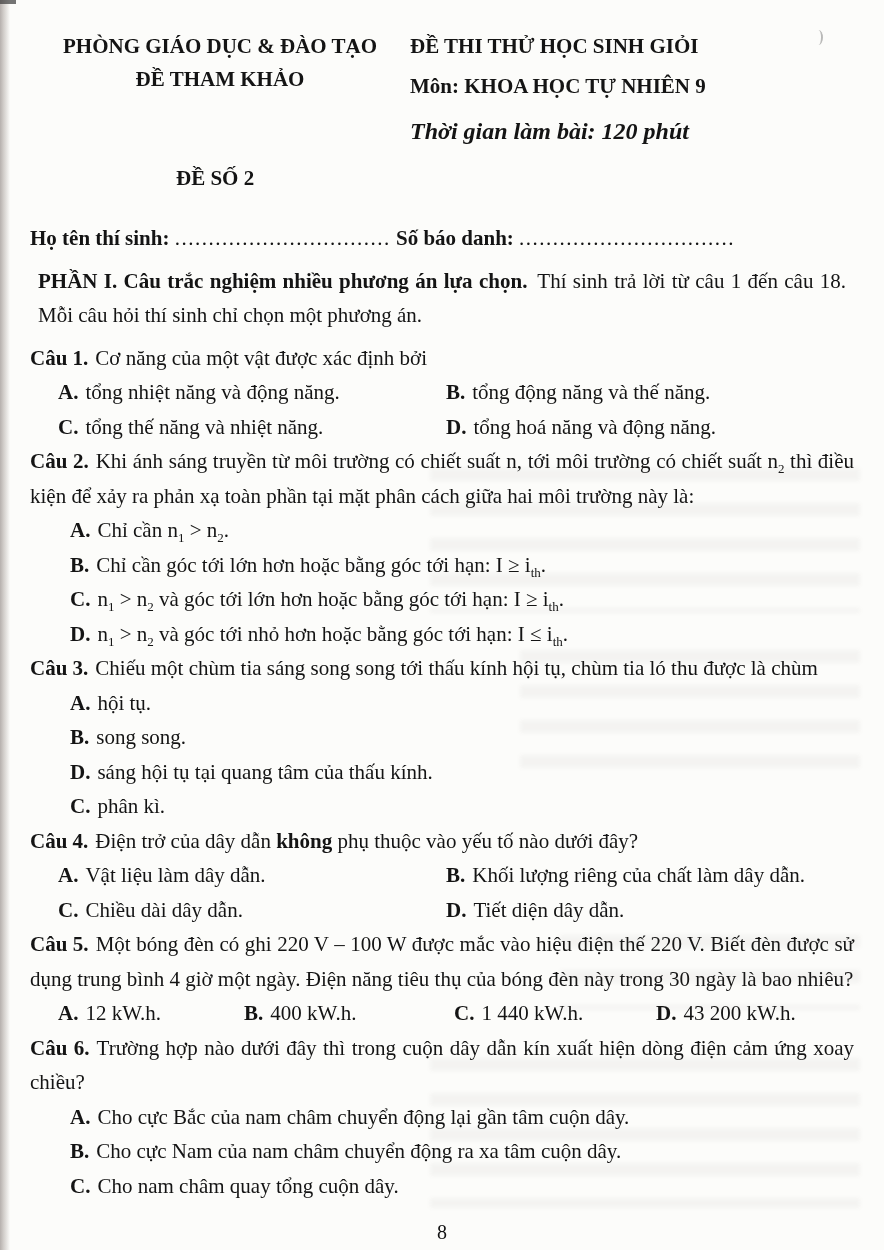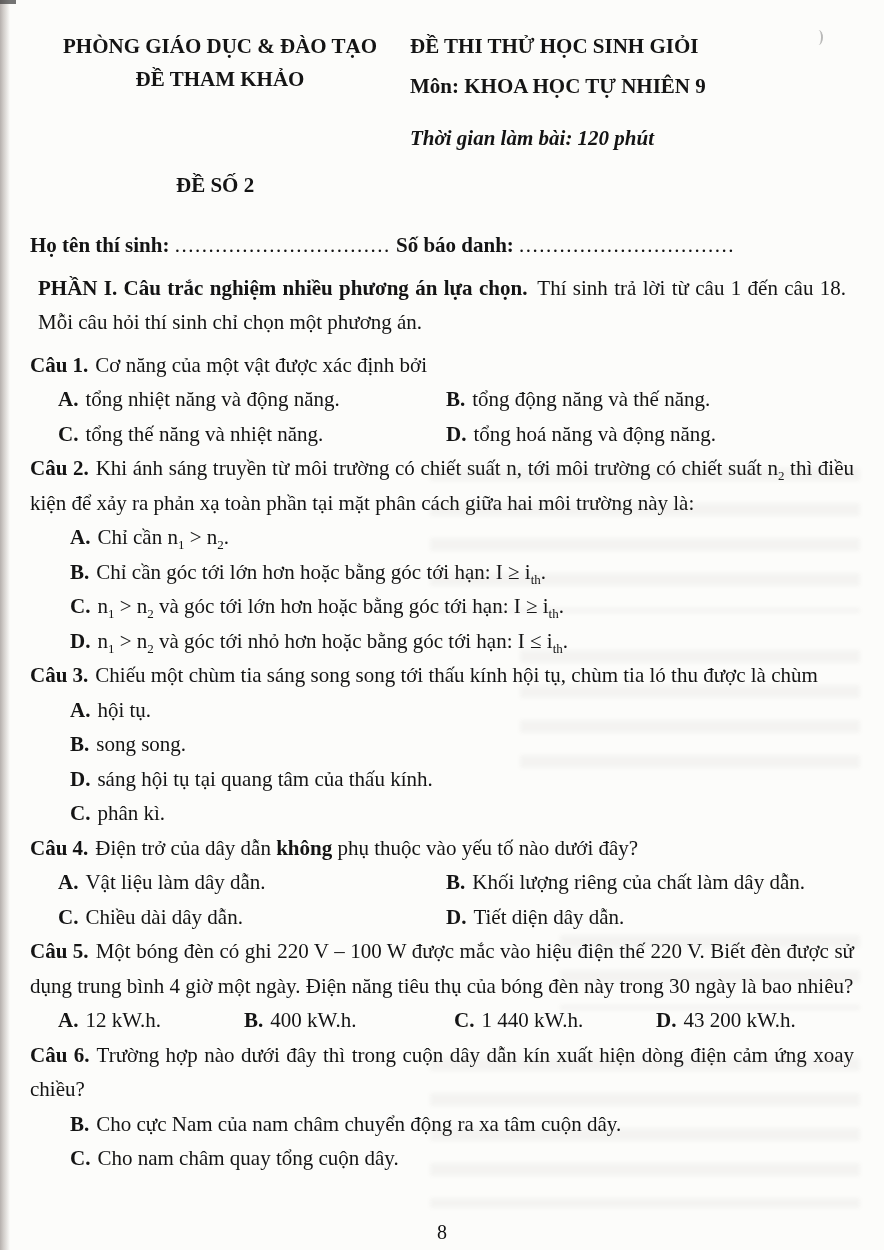--- a/index.html
+++ b/index.html
@@ -28,21 +28,21 @@
   .ghost.g2{left:520px;top:650px;width:340px;height:140px;}
   .ghost.g3{left:560px;top:935px;width:300px;height:75px;}
   .ghost.g4{left:430px;top:1058px;width:430px;height:150px;}
 
   
   .header{display:flex;line-height:33px;}
   .header-left{flex:0 0 380px;text-align:center;}
   .header-right{flex:1;text-align:left;}
   .h-bold{font-weight:bold;}
   .h-right-l2{margin-top:7px;}
-  .h-right-l3{margin-top:19px;font-style:italic;font-weight:600;font-size:21px;}
+  .h-right-l3{margin-top:12px;font-style:italic;font-weight:600;font-size:24px;}
   .exam-set{font-weight:bold;margin:14px 0 0 146px;line-height:33px;}
 
   
   .doc-body{line-height:34.5px;}
   .candidate{margin-top:26px;}
   .cand-label{font-weight:bold;}
   .dots{letter-spacing:1.5px;}
   .intro{margin:8px;text-align:justify;}
   .intro b{margin-right:4px;}
 
@@ -139,20 +139,21 @@
         <div class="option"><b class="opt-label">A.</b><span><span>12 kW.h.</span></span></div>
         <div class="option"><b class="opt-label">B.</b><span><span>400 kW.h.</span></span></div>
         <div class="option"><b class="opt-label">C.</b><span><span>1 440 kW.h.</span></span></div>
         <div class="option"><b class="opt-label">D.</b><span><span>43 200 kW.h.</span></span></div>
       </div>
     </section>
 
     <section class="question">
       <p class="stem"><b class="qnum">Câu 6.</b><span><span>Trường hợp nào dưới đây thì trong cuộn dây dẫn kín xuất hiện dòng điện cảm ứng xoay chiều?</span></span></p>
       <div class="options stacked">
+        <div class="option"><b class="opt-label">A.</b><span><span>Cho cực Bắc của nam châm chuyển động lại gần tâm cuộn dây.</span></span></div>
         <div class="option"><b class="opt-label">B.</b><span><span>Cho cực Nam của nam châm chuyển động ra xa tâm cuộn dây.</span></span></div>
         <div class="option"><b class="opt-label">C.</b><span><span>Cho nam châm quay tổng cuộn dây.</span></span></div>
       </div>
     </section>
   </div>
 
   <div class="page-number">8</div>
 </div>
 
 </body></html>

